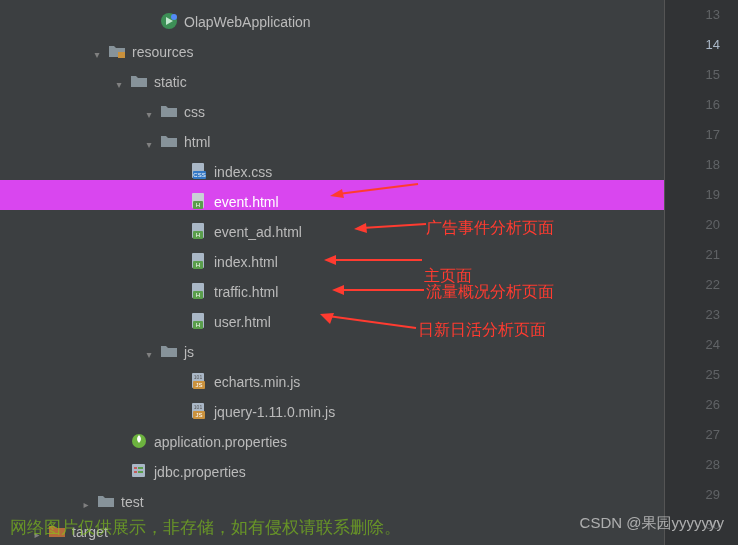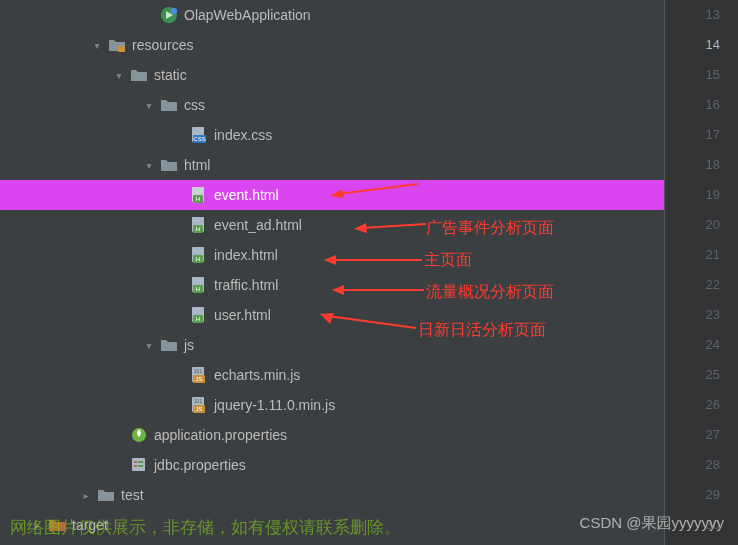--- a/index.html
+++ b/index.html
@@ -31,21 +31,21 @@
   .gutter-line {
     height: 30px;
     line-height: 30px;
   }
   .gutter-line.current {
     color: #a9b7c6;
   }
   .tree-row {
     height: 30px;
     display: flex;
-    align-items: center;
+    align-items: flex-end;
     white-space: nowrap;
     position: relative;
   }
   .tree-row.selected {
     background: #d946ef;
     color: #ffffff;
   }
   .chevron {
     width: 14px;
     text-align: center;
@@ -143,40 +143,40 @@
     <div class="tree-row indent-2">
       <span class="chevron down"></span>
       <span class="icon">
         <svg width="18" height="16" viewBox="0 0 18 16">
             <path d="M1 3 L6 3 L8 5 L17 5 L17 14 L1 14 Z" fill="#87939a"></path>
           </svg>
       </span>
       <span class="label">css</span>
     </div>
 
+    <div class="tree-row indent-2">
+      <span class="chevron down"></span>
+      <span class="icon">
+        <svg width="18" height="16" viewBox="0 0 18 16">
+            <path d="M1 3 L6 3 L8 5 L17 5 L17 14 L1 14 Z" fill="#87939a"></path>
+          </svg>
+      </span>
+      <span class="label">html</span>
+    </div>
+
     <div class="tree-row indent-3">
       <span class="chevron none"></span>
       <span class="icon">
         <svg width="18" height="18" viewBox="0 0 18 18">
             <rect x="2" y="1" width="12" height="15" fill="#a9b7c6" rx="1"></rect>
             <rect x="3" y="9" width="13" height="8" fill="#3478c6" rx="1"></rect>
             <text x="9.5" y="15" font-size="6" fill="#fff" text-anchor="middle" font-family="Arial">CSS</text>
           </svg>
       </span>
       <span class="label">index.css</span>
-    </div>
-
-    <div class="tree-row indent-2">
-      <span class="chevron down"></span>
-      <span class="icon">
-        <svg width="18" height="16" viewBox="0 0 18 16">
-            <path d="M1 3 L6 3 L8 5 L17 5 L17 14 L1 14 Z" fill="#87939a"></path>
-          </svg>
-      </span>
-      <span class="label">html</span>
     </div>
 
     <div class="tree-row indent-3 selected">
       <span class="chevron none"></span>
       <span class="icon">
         <svg width="18" height="18" viewBox="0 0 18 18">
             <rect x="2" y="1" width="12" height="15" fill="#c9d0d6" rx="1"></rect>
             <rect x="3" y="9" width="10" height="8" fill="#5b9e4d" rx="1"></rect>
             <text x="8" y="15" font-size="6" fill="#fff" text-anchor="middle" font-family="Arial">H</text>
           </svg>
@@ -307,21 +307,21 @@
       <span class="chevron right"></span>
       <span class="icon">
         <svg width="18" height="16" viewBox="0 0 18 16">
             <path d="M1 3 L6 3 L8 5 L17 5 L17 14 L1 14 Z" fill="#b36b3a"></path>
           </svg>
       </span>
       <span class="label">target</span>
     </div>
 
     <div class="annotation" style="top:218px; left:426px;">广告事件分析页面</div>
-    <div class="annotation" style="top:250px; left:424px;">主页面</div>
+    <div class="annotation" style="top:266px; left:424px;">主页面</div>
     <div class="annotation" style="top:282px; left:426px;">流量概况分析页面</div>
     <div class="annotation" style="top:320px; left:418px;">日新日活分析页面</div>
 
     <svg class="arrow" style="top:180px; left:330px;" width="90" height="20">
         <line x1="88" y1="4" x2="8" y2="14" stroke="#ff3b30" stroke-width="2"></line>
         <polygon points="0,16 12,9 14,18" fill="#ff3b30"></polygon>
       </svg>
     <svg class="arrow" style="top:218px; left:354px;" width="74" height="16">
         <line x1="72" y1="6" x2="8" y2="10" stroke="#ff3b30" stroke-width="2"></line>
         <polygon points="0,11 12,5 13,15" fill="#ff3b30"></polygon>

